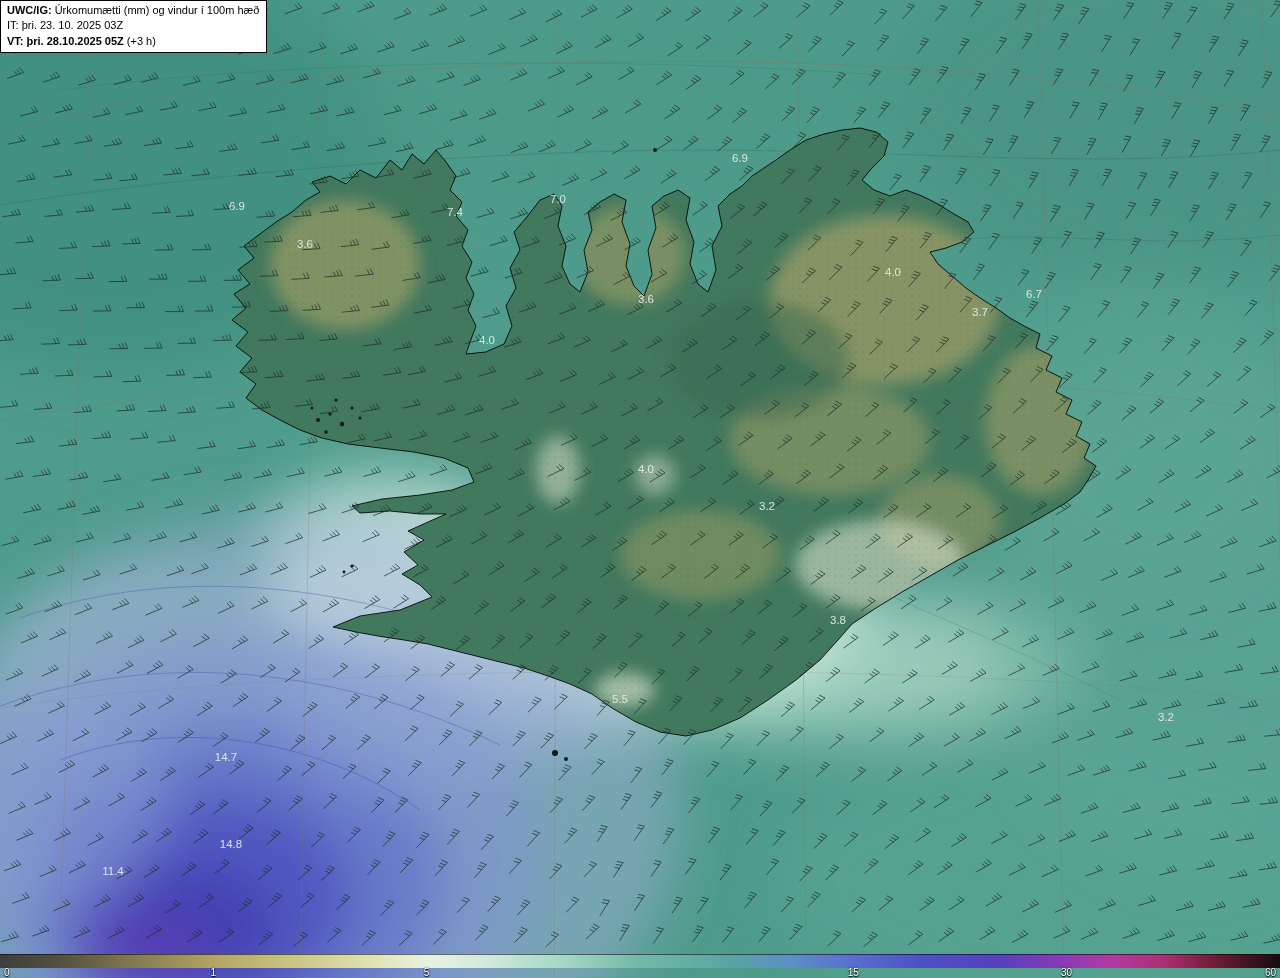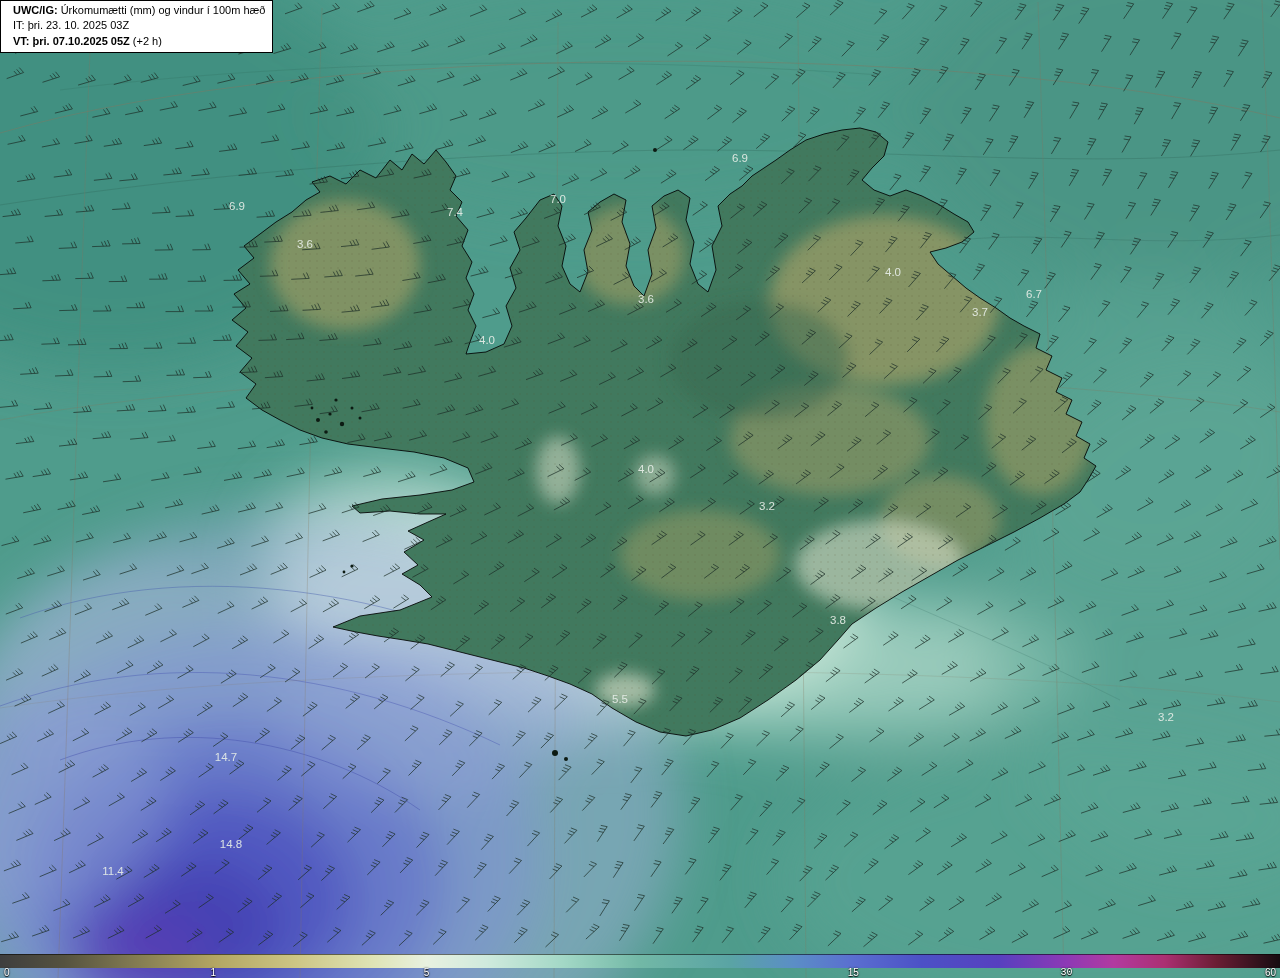--- a/index.html
+++ b/index.html
@@ -4,21 +4,21 @@
 <style>
   html,body{margin:0;padding:0;background:#222;}
   .stage{
     position:relative;width:1280px;height:978px;overflow:hidden;
     font-family:"Liberation Sans",sans-serif;background:#4f9c8c;
   }
   .stage svg{position:absolute;left:0;top:0;}
   .title-box{
     position:absolute;left:0;top:0;z-index:20;
     background:#ffffff;border:1px solid #000;
-    padding:2px 7px 3px 12px;font-size:11px;line-height:1.4;color:#000;
+    padding:2px 7px 3px 6px;font-size:11px;line-height:1.4;color:#000;
     white-space:nowrap;
   }
   .title-box .b{font-weight:bold;}
   .colorbar{position:absolute;left:0;right:0;bottom:0;height:24px;z-index:15;}
   .cb-gradient{height:13px;width:100%;border-top:1px solid rgba(0,0,0,.55);}
   .cb-ticks{position:relative;height:11px;font-size:10px;color:#fff;
     text-shadow:0 0 2px #000,0 1px 1px #000;}
   .cb-ticks span{position:absolute;top:-1px;}
   .val-label{
     font-family:"Liberation Sans",sans-serif;font-size:11.5px;
@@ -153,28 +153,28 @@
         <text x="1166" y="721" class="val-label" fill="#e6ede7">3.2</text>
         <text x="226" y="761" class="val-label" fill="#e6ede7">14.7</text>
         <text x="231" y="848" class="val-label" fill="#e6ede7">14.8</text>
         <text x="113" y="875" class="val-label" fill="#e6ede7">11.4</text>
       </g>
   </svg>
 
   <div class="title-box">
     <div><span class="b">UWC/IG:</span><span> Úrkomumætti (mm) og vindur í 100m hæð</span></div>
     <div>IT: þri. 23. 10. 2025 03Z</div>
-    <div><span class="b">VT: þri. 07.10.2025 05Z</span><span> (+2 h)</span></div>
+    <div><span class="b">VT: þri. 28.10.2025 05Z</span><span> (+3 h)</span></div>
   </div>
 
   <div class="colorbar">
     <div class="cb-gradient" id="cb-gradient" style="background: linear-gradient(90deg, rgb(62, 62, 62) 0%, rgb(85, 82, 63) 5%, rgb(126, 119, 80) 10%, rgb(178, 165, 98) 16.67%, rgb(204, 197, 132) 23%, rgb(223, 227, 180) 29%, rgb(232, 241, 224) 33.33%, rgb(207, 234, 221) 38%, rgb(163, 216, 198) 44%, rgb(114, 184, 166) 50%, rgb(90, 164, 164) 57%, rgb(91, 142, 198) 62%, rgb(90, 110, 208) 66.67%, rgb(76, 81, 198) 72%, rgb(87, 64, 191) 78%, rgb(141, 57, 181) 83.33%, rgb(178, 58, 160) 87%, rgb(171, 47, 114) 91%, rgb(107, 29, 52) 95%, rgb(21, 12, 16) 100%);"></div>
     <div class="cb-ticks" id="cb-ticks">
         <span style="left: 4px;">0</span>
         <span style="left: 16.67%; transform: translateX(-50%);">1</span>
         <span style="left: 33.33%; transform: translateX(-50%);">5</span>
         <span style="left: 50%; transform: translateX(-50%); margin-top: 36px;">10</span>
         <span style="left: 66.67%; transform: translateX(-50%); text-align: center;">15</span>
-        <span style="left: 83.33%; transform: translateX(-50%); font-family: Liberation Mono, monospace;">30</span>
+        <span style="left: 83.33%; transform: translateX(-50%);">30</span>
         <span style="right: 4px;">60</span>
       </div>
   </div>
 </div>
 
 </body></html>

